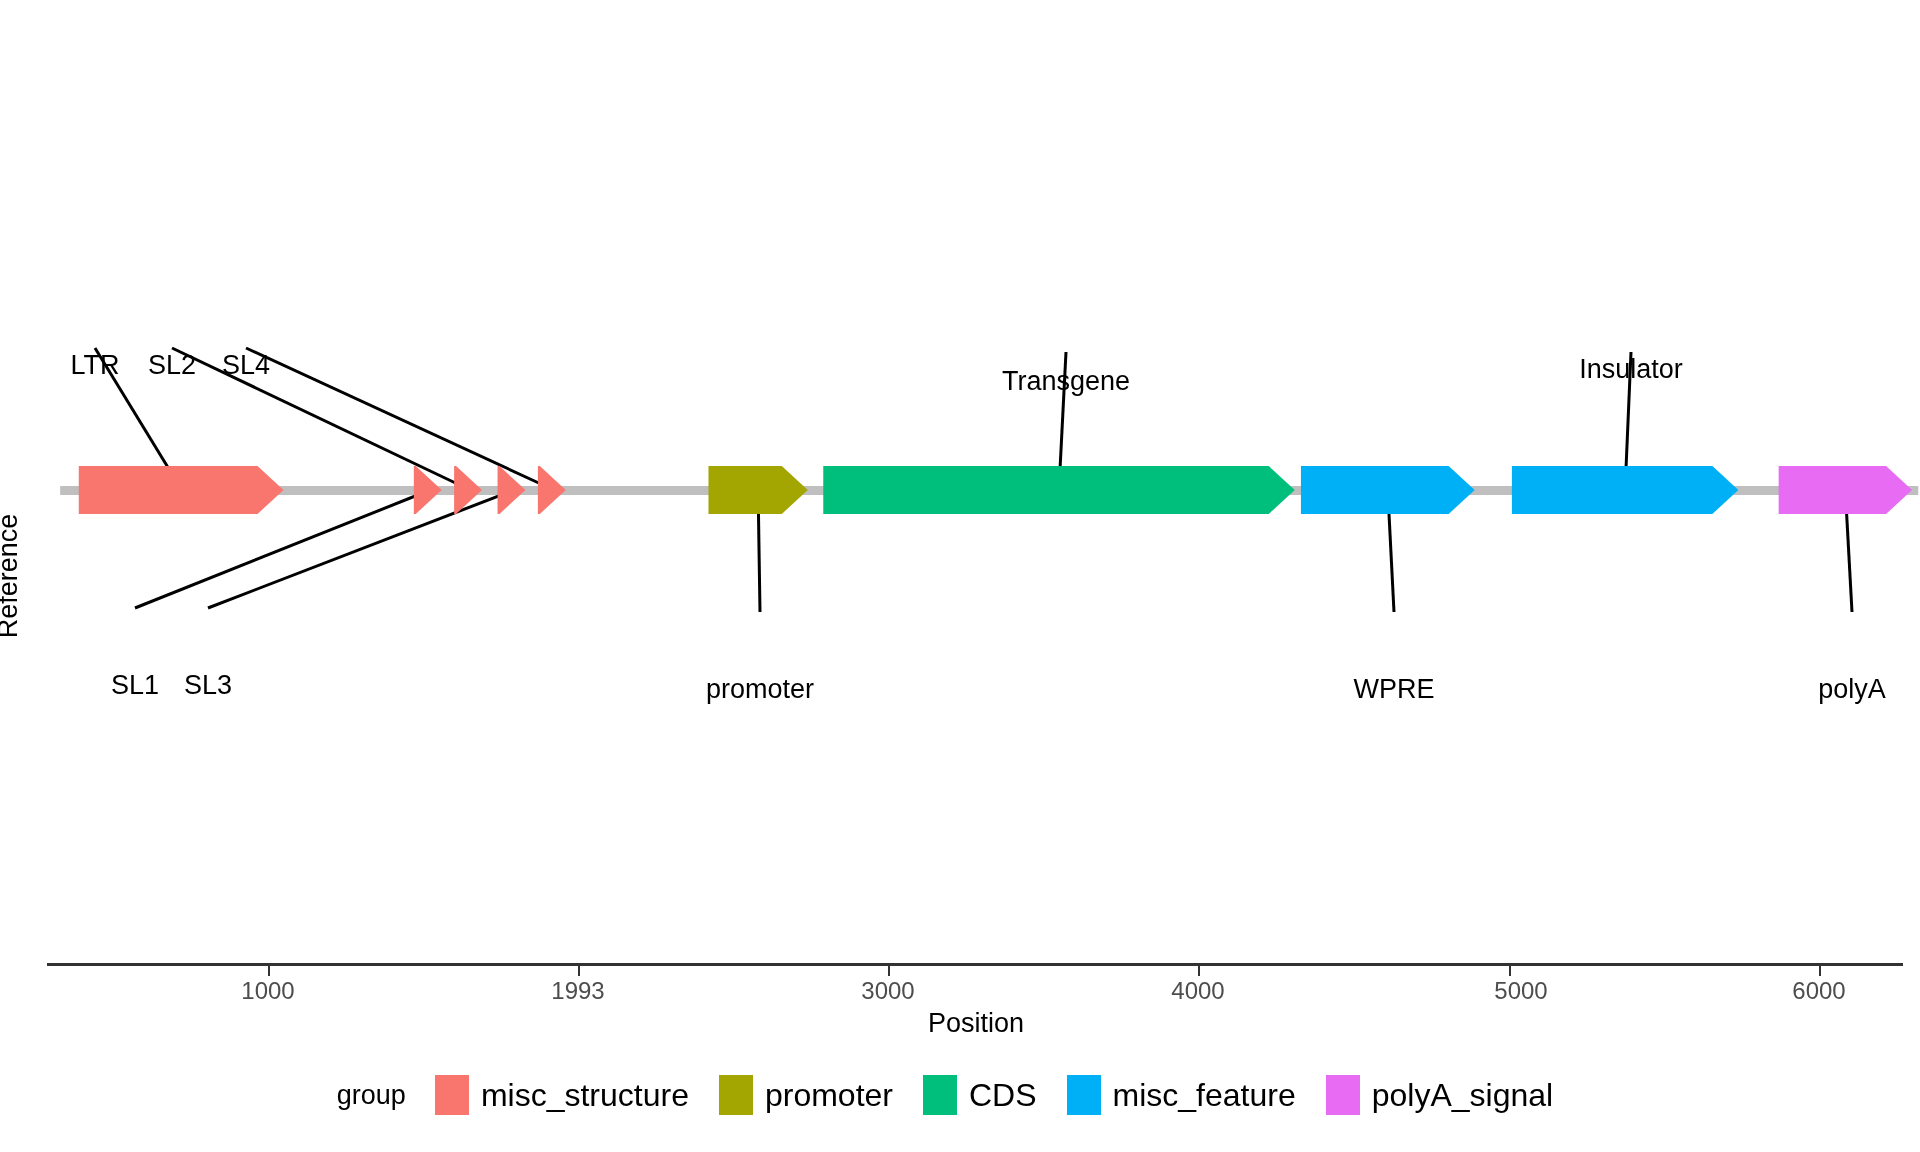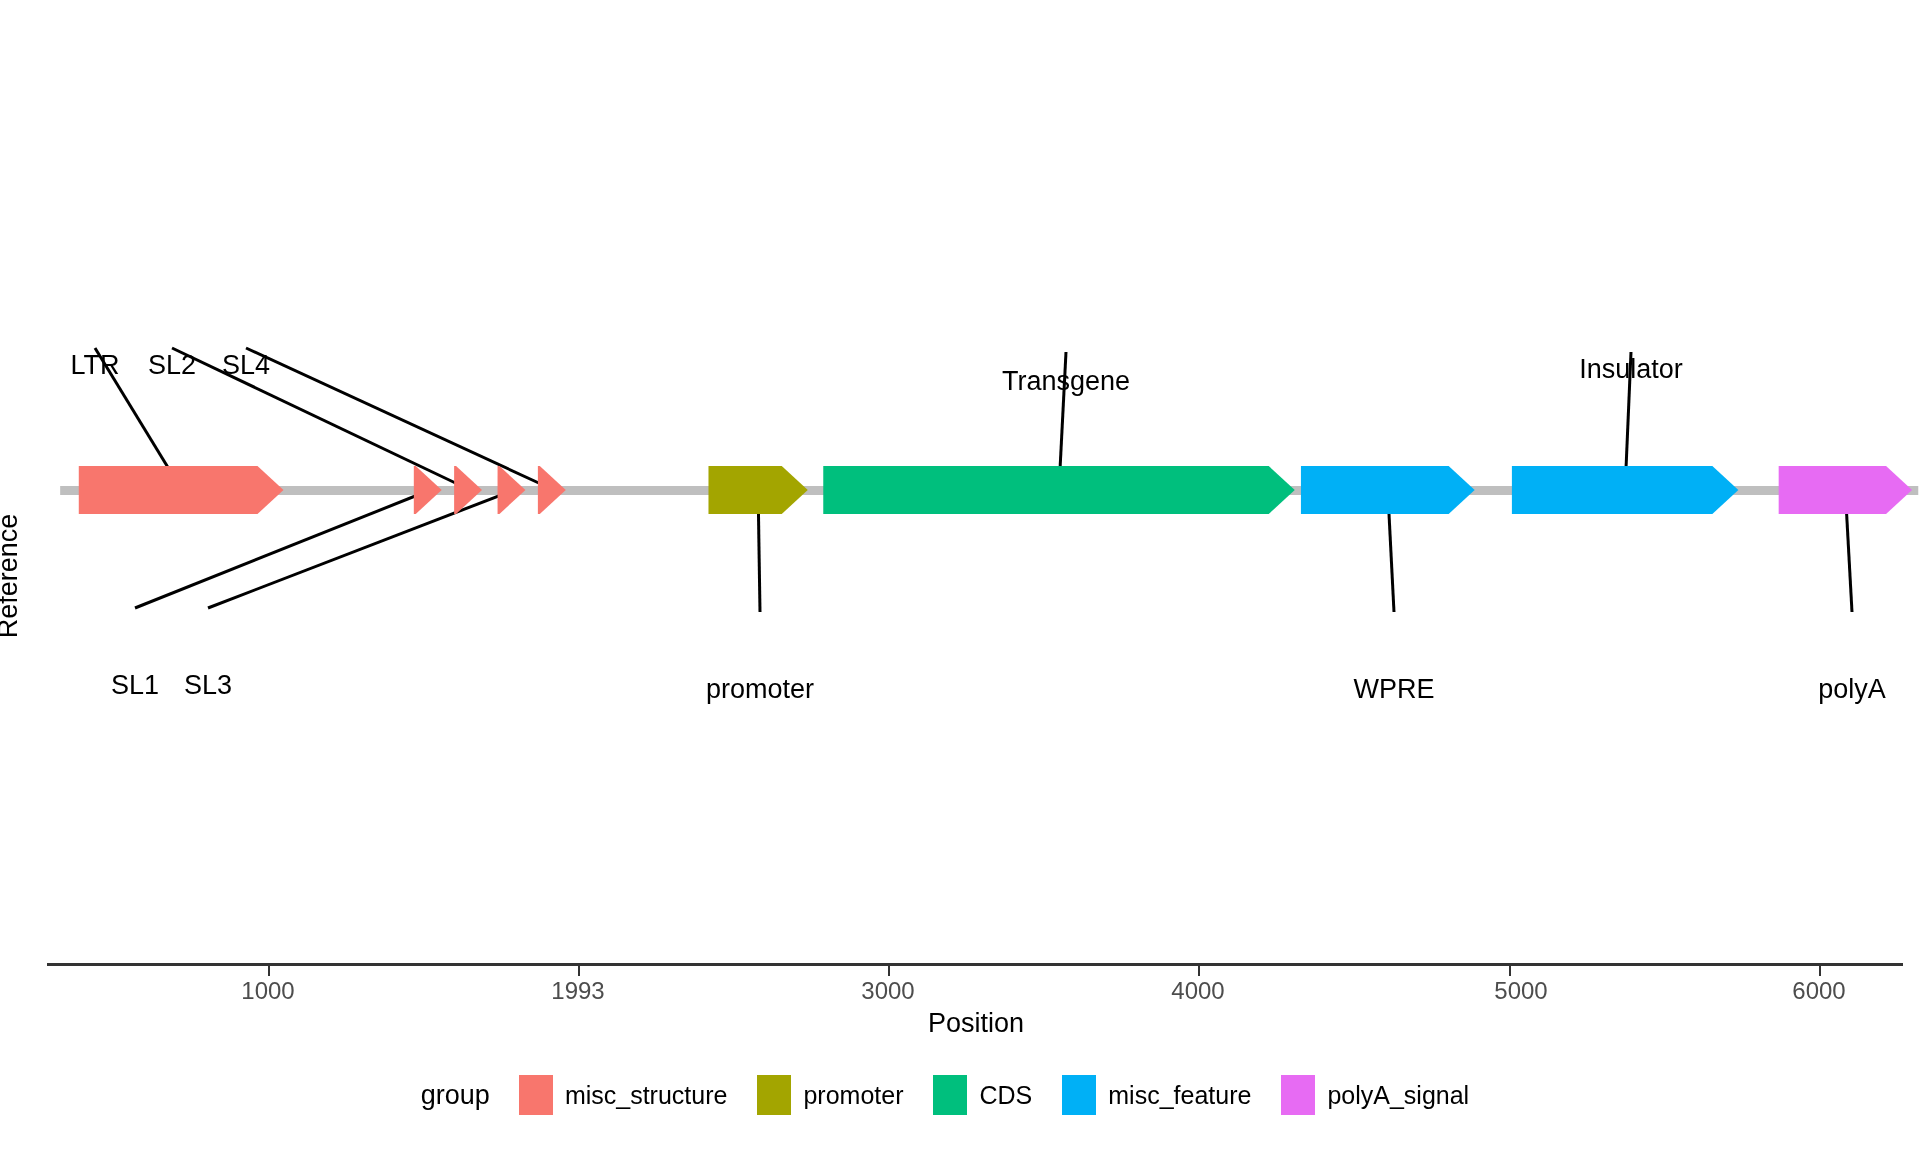--- a/index.html
+++ b/index.html
@@ -11,21 +11,21 @@
   .axis-title-x{position:absolute;left:16px;top:1008px;width:1920px;text-align:center;font-size:27px;}
   .tick-label{position:absolute;top:977px;transform:translateX(-50%);font-size:24px;color:#4d4d4d;white-space:nowrap;}
   .tick-mark{position:absolute;top:966px;width:2px;height:10px;background:#333333;}
   .axis-line{position:absolute;left:47px;top:963px;width:1856px;height:3px;background:#333333;}
   .feat-label{position:absolute;font-size:27px;color:#000;white-space:nowrap;transform:translateX(-50%);margin-top:48px;}
   .legend{position:absolute;left:0;top:1075px;width:1920px;display:flex;justify-content:center;
        align-items:center;gap:7px;}
   .legend-title{font-size:27px;margin-right:22px;}
   .legend-item{display:flex;align-items:center;margin-right:16px;}
   .legend-key{width:34px;height:40px;margin-right:12px;}
-  .legend-label{font-size:25px;color:#000;white-space:nowrap;margin-right:14px;}
+  .legend-label{font-size:32px;color:#000;white-space:nowrap;margin-right:14px;}
   svg{position:absolute;left:0;top:0;}
 </style>
 </head>
 <body>
 
 <div id="stage">
 
   <div class="axis-title-y">Reference</div>
 
   <svg id="glyphs" width="1920" height="1152">

